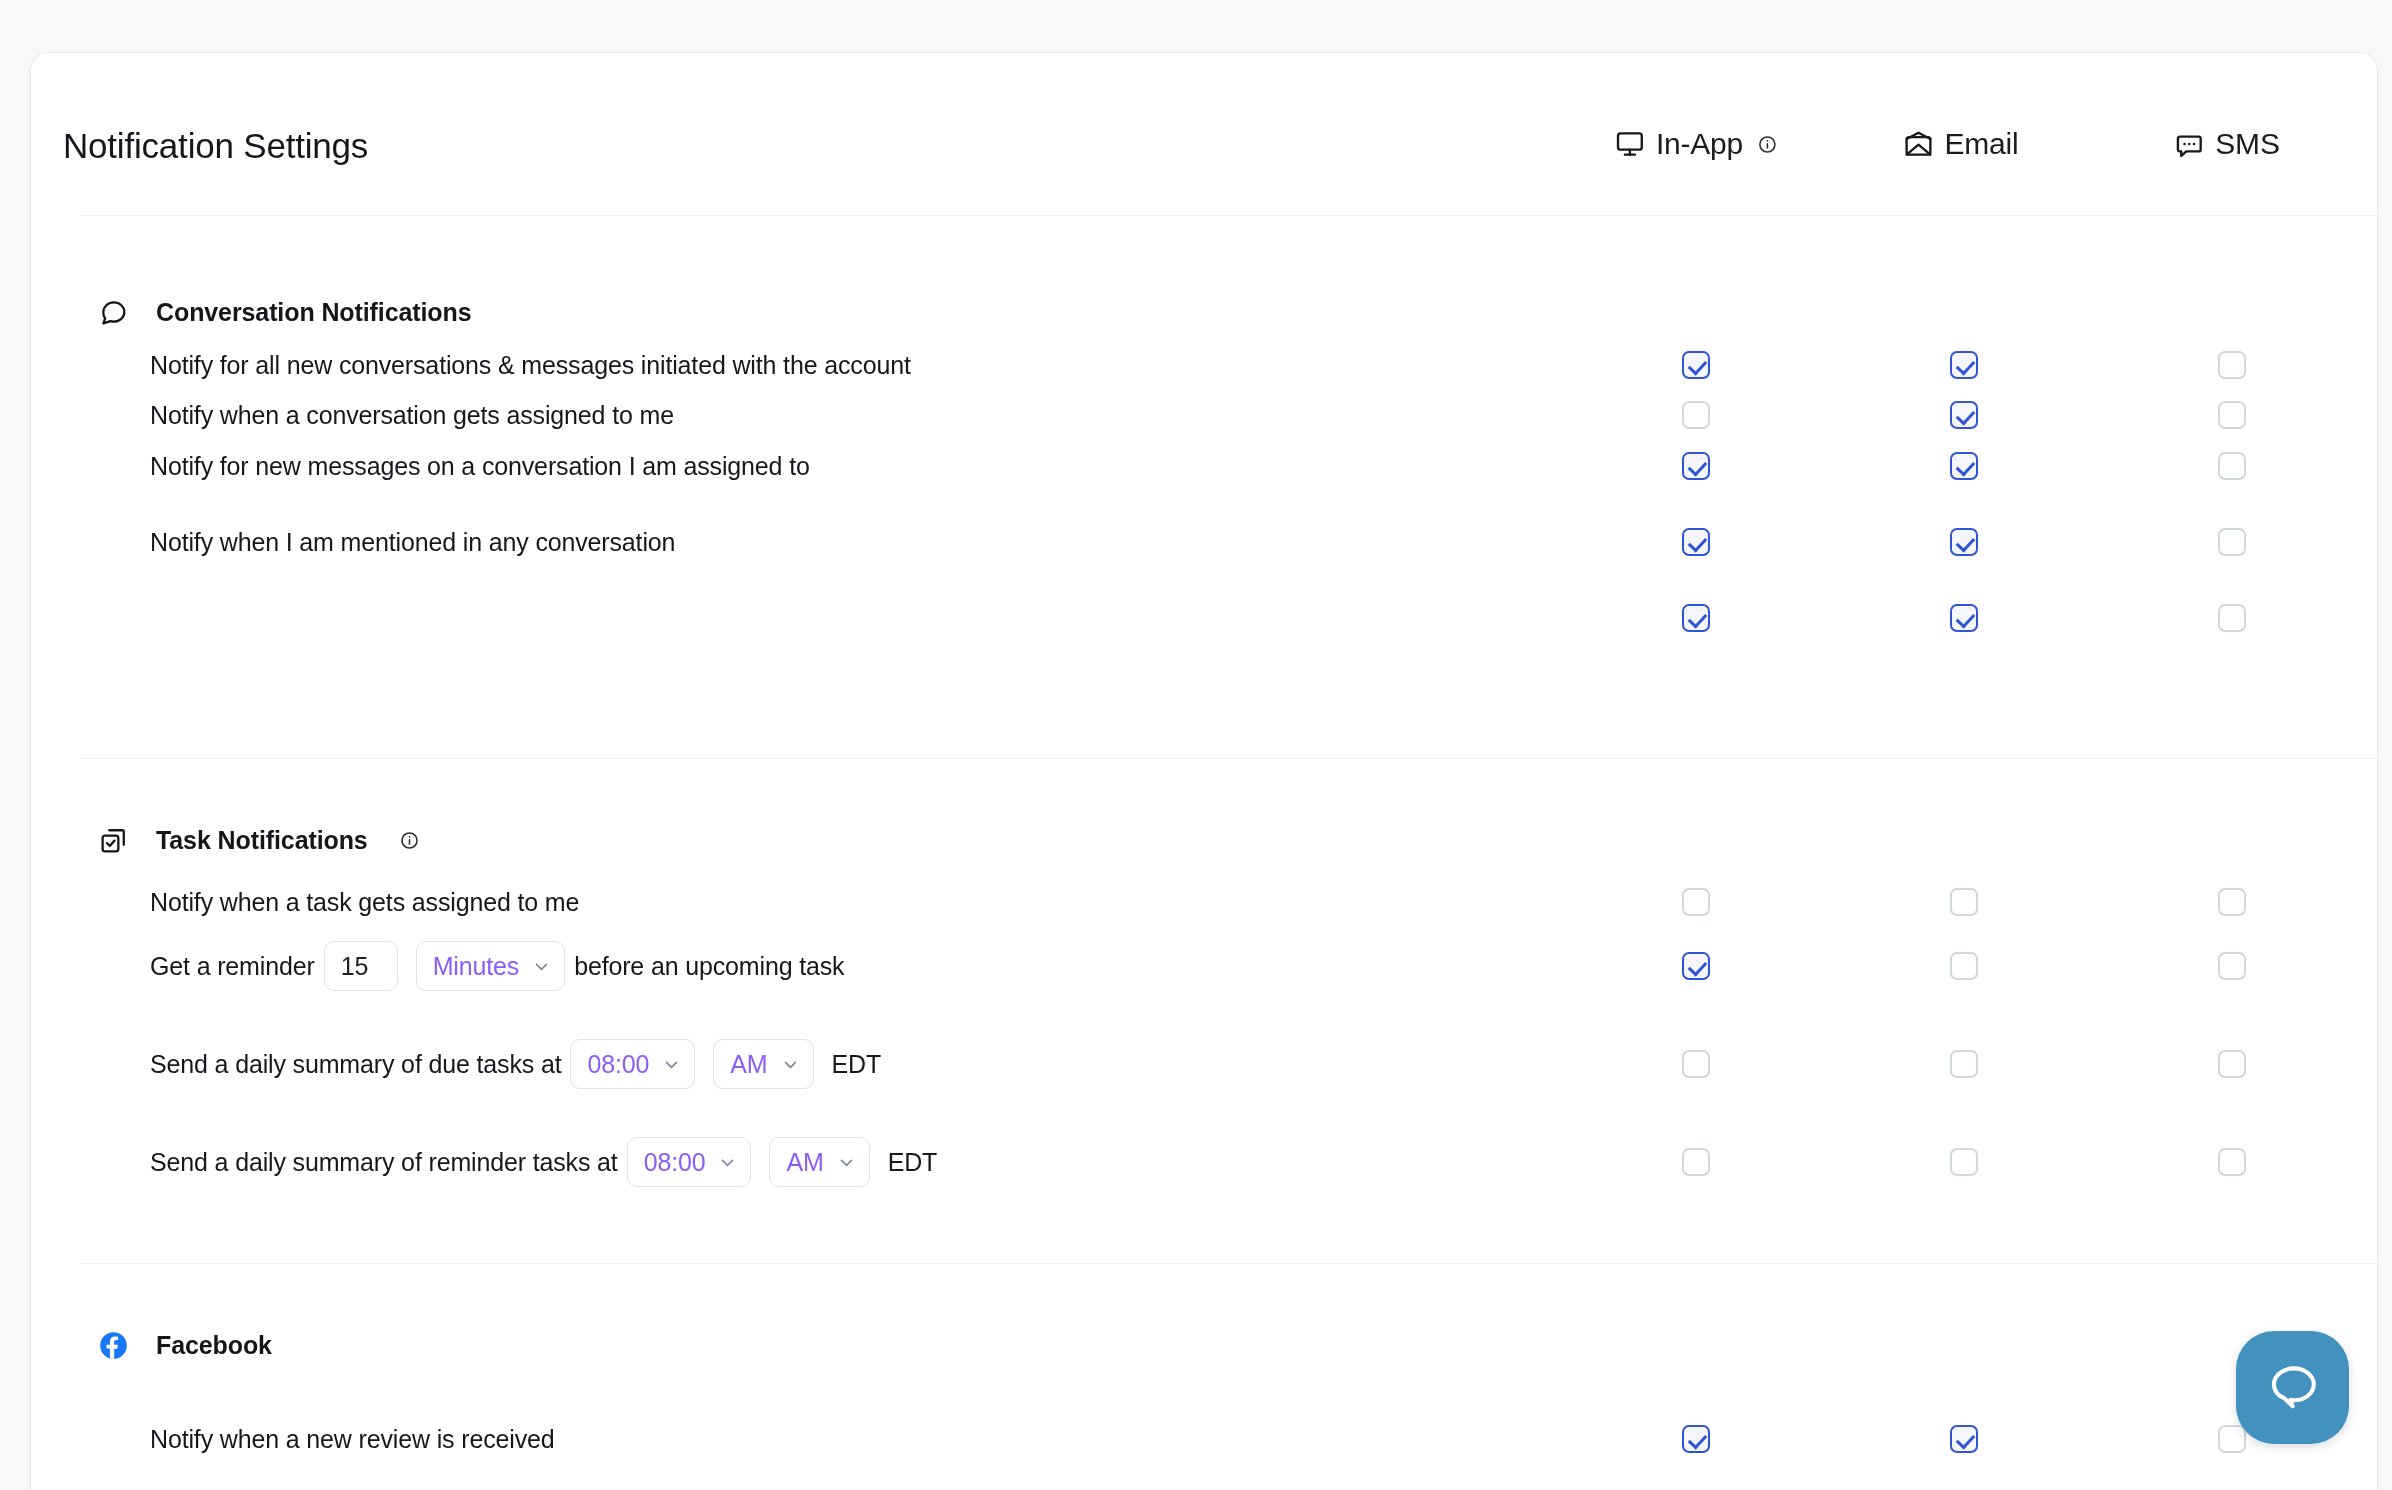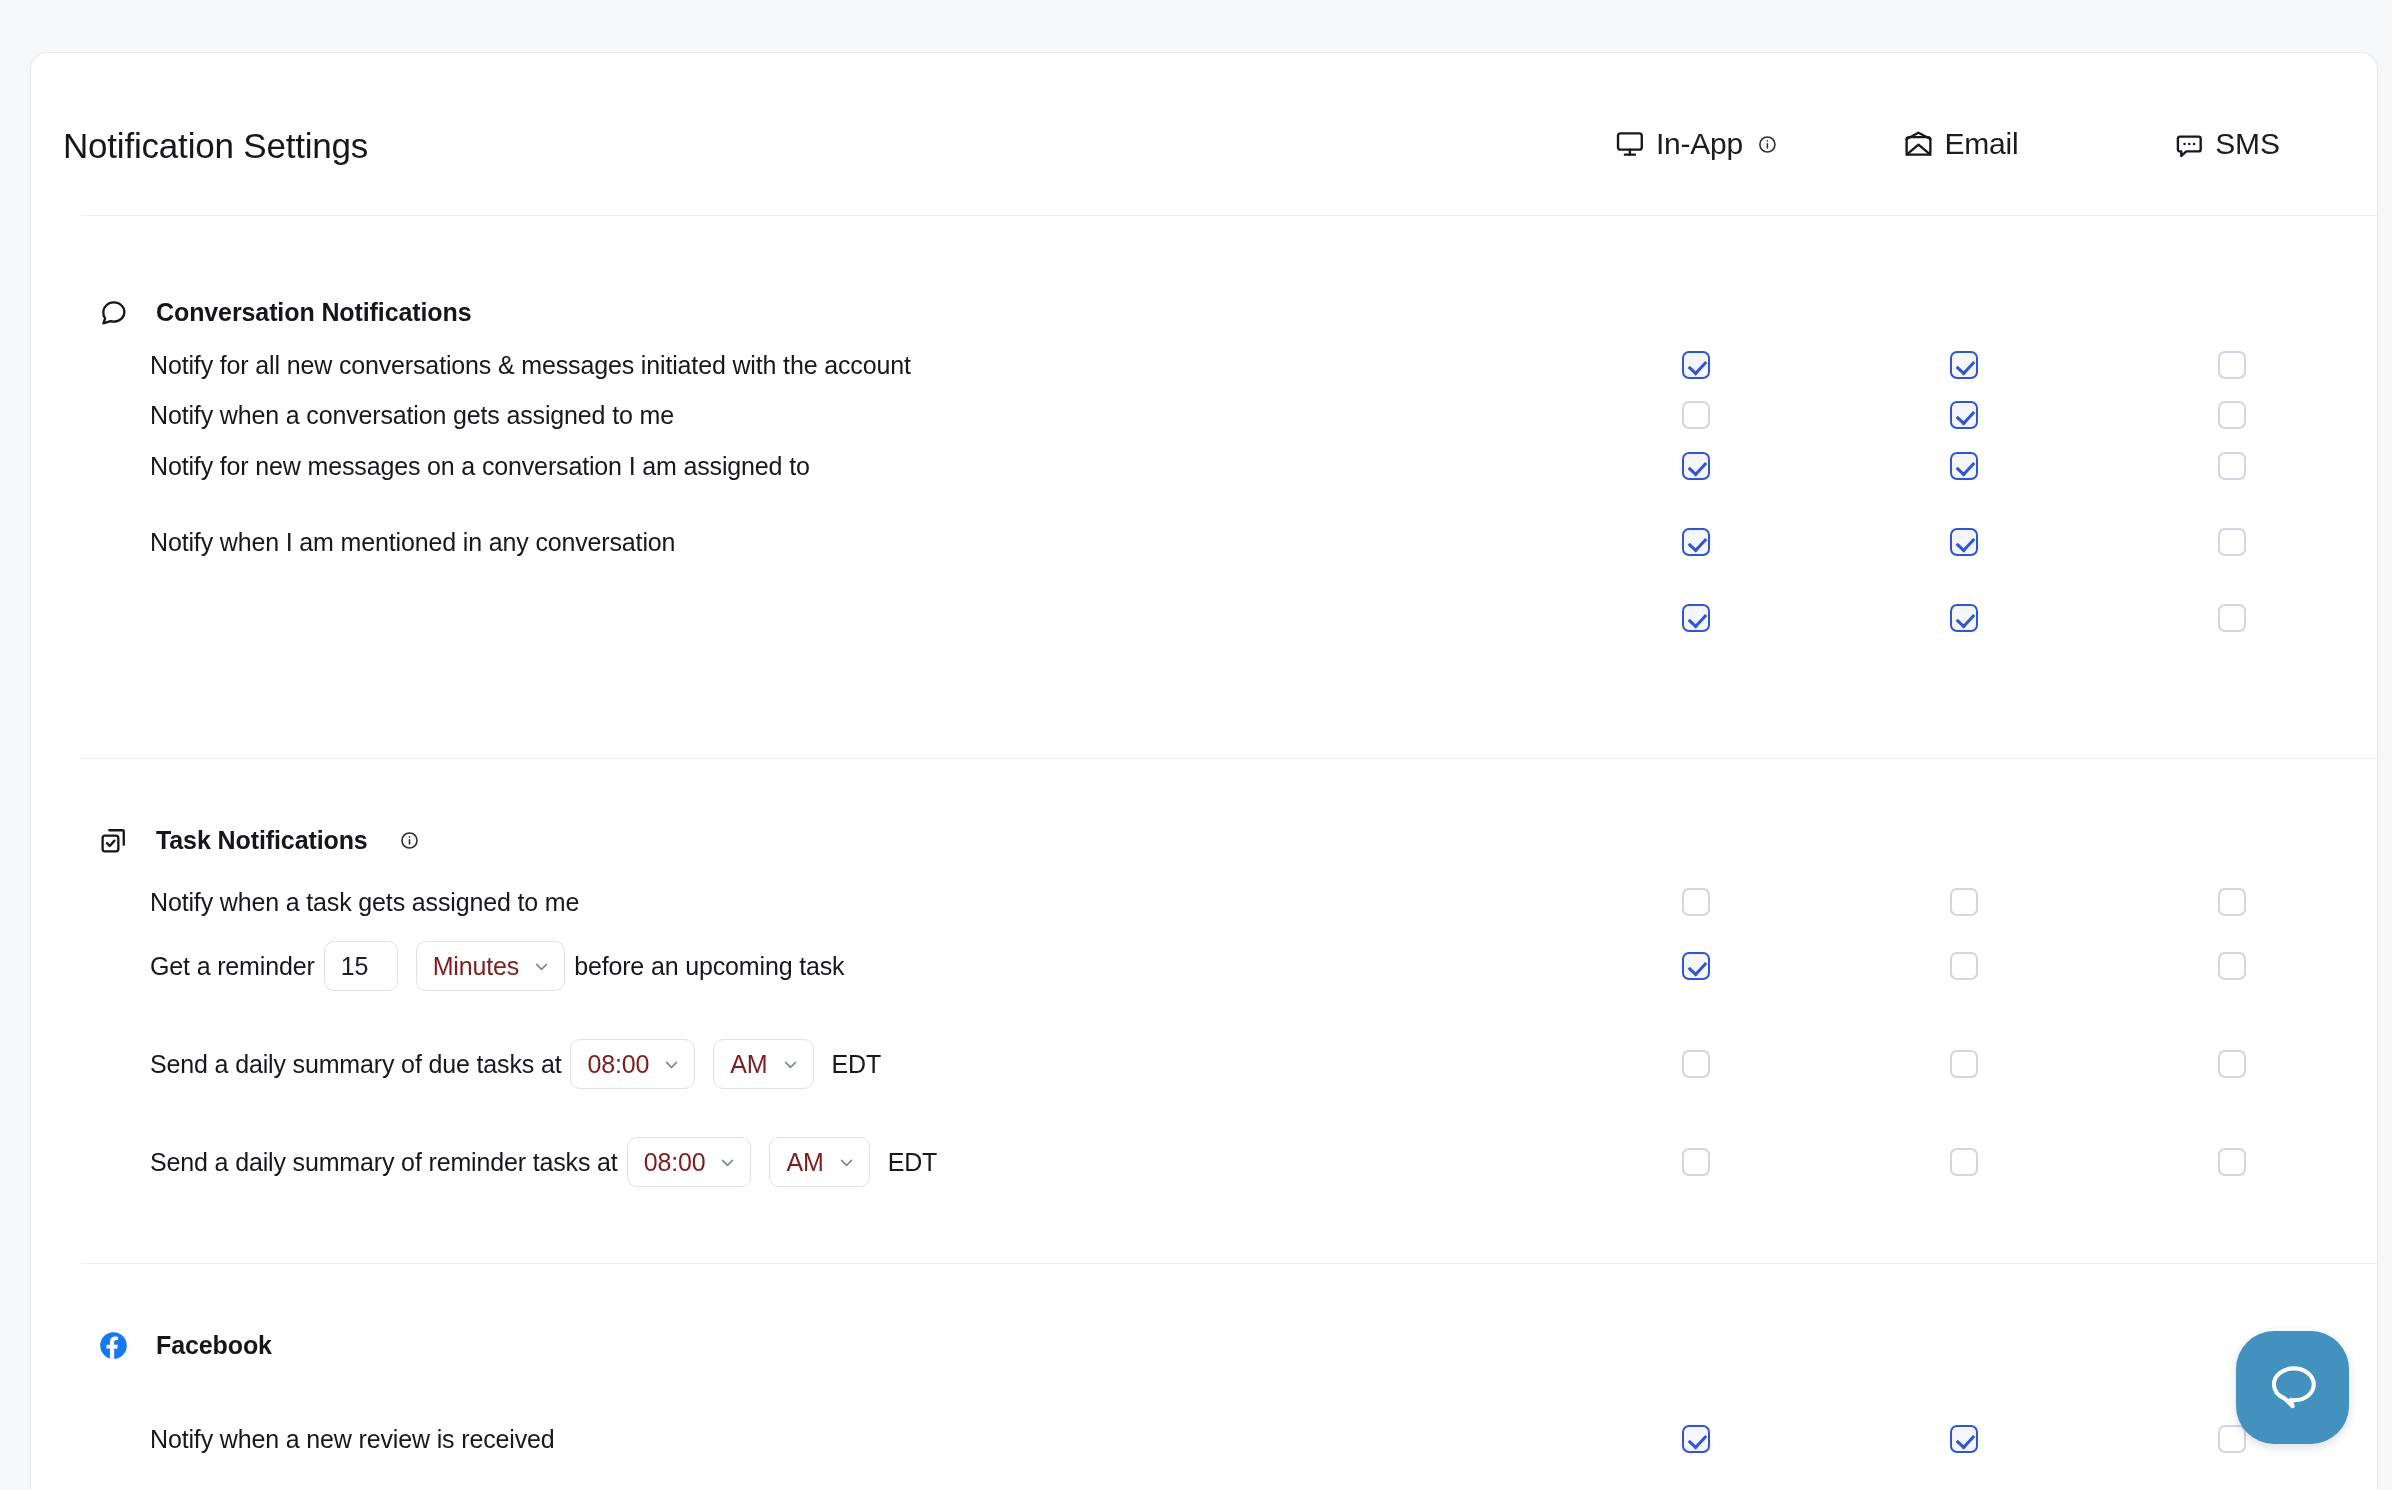--- a/index.html
+++ b/index.html
@@ -158,21 +158,21 @@
     display: inline-flex;
     align-items: center;
     gap: 14px;
     height: 50px;
     padding: 0 14px 0 16px;
     margin: 0 9px;
     border: 1px solid #dde1e8;
     border-radius: 10px;
     background: #fff;
     font-size: 25px;
-    color: #7f1d1d;
+    color: #8b5cf6;
     cursor: pointer;
     white-space: nowrap;
   }
   .inline-select.wide { min-width: 122px; justify-content: space-between; }
   .inline-select .caret {
     display: inline-flex;
     align-items: center;
     color: #7a8699;
   }
   .suffix { margin-left: 9px; color: #16181d; }

